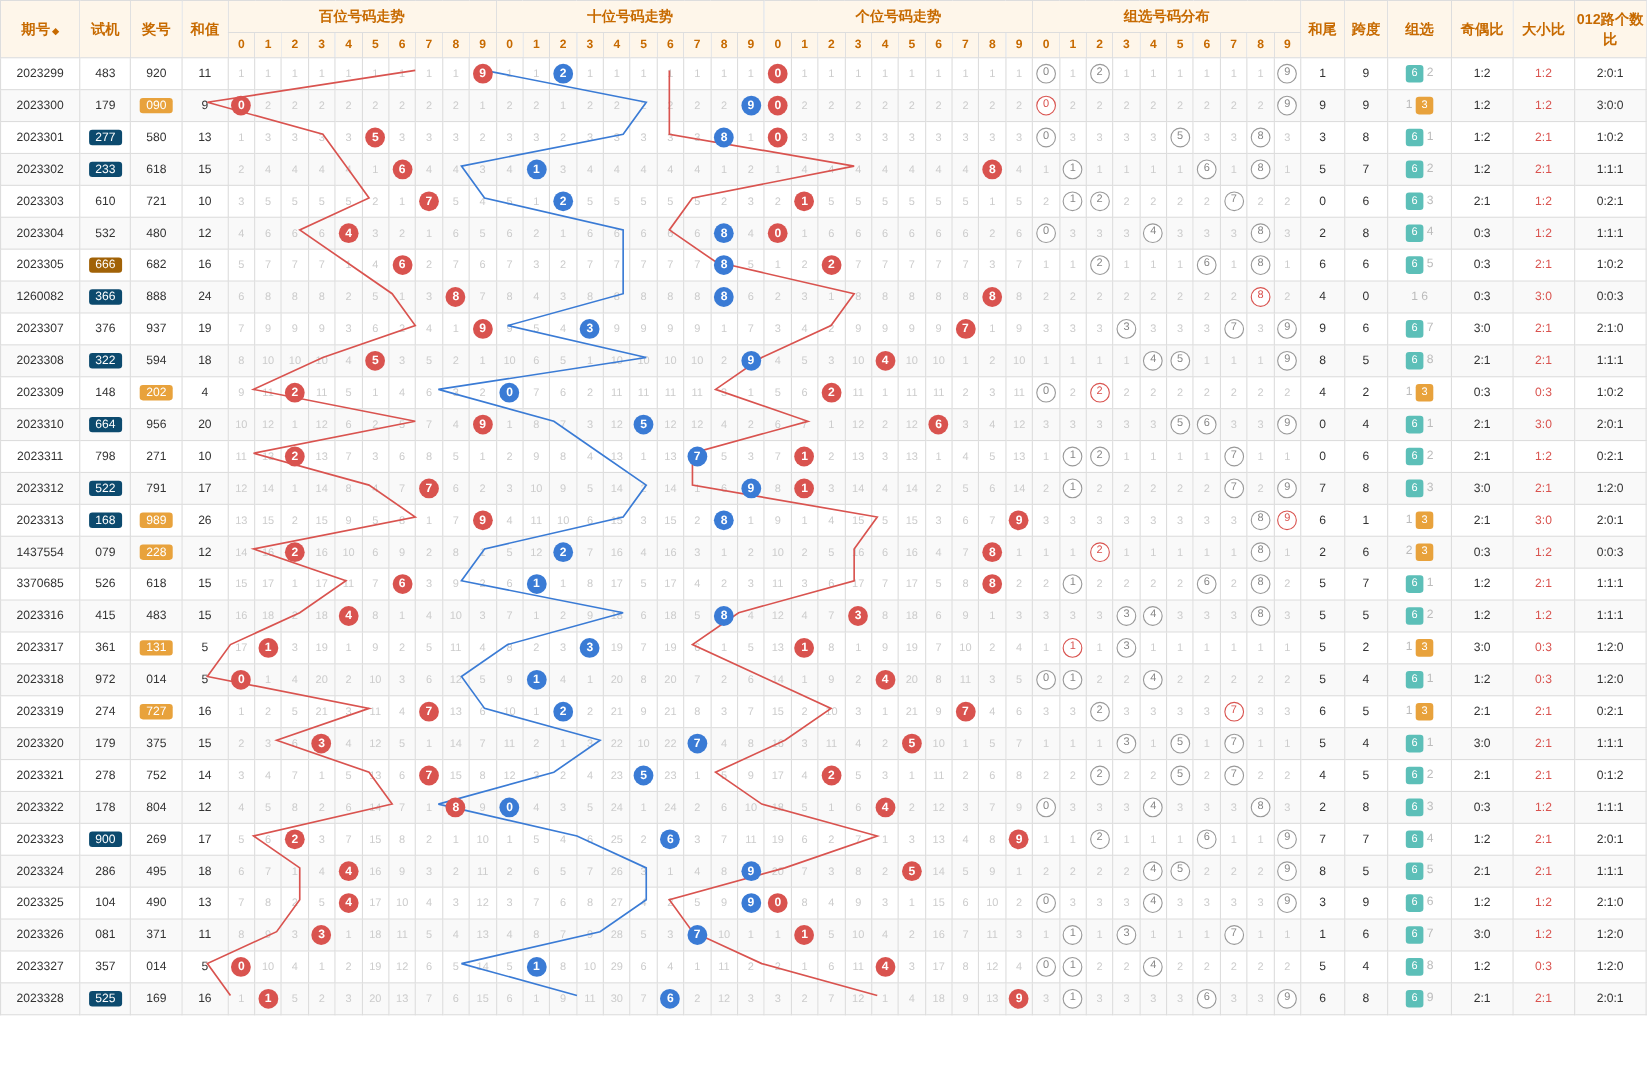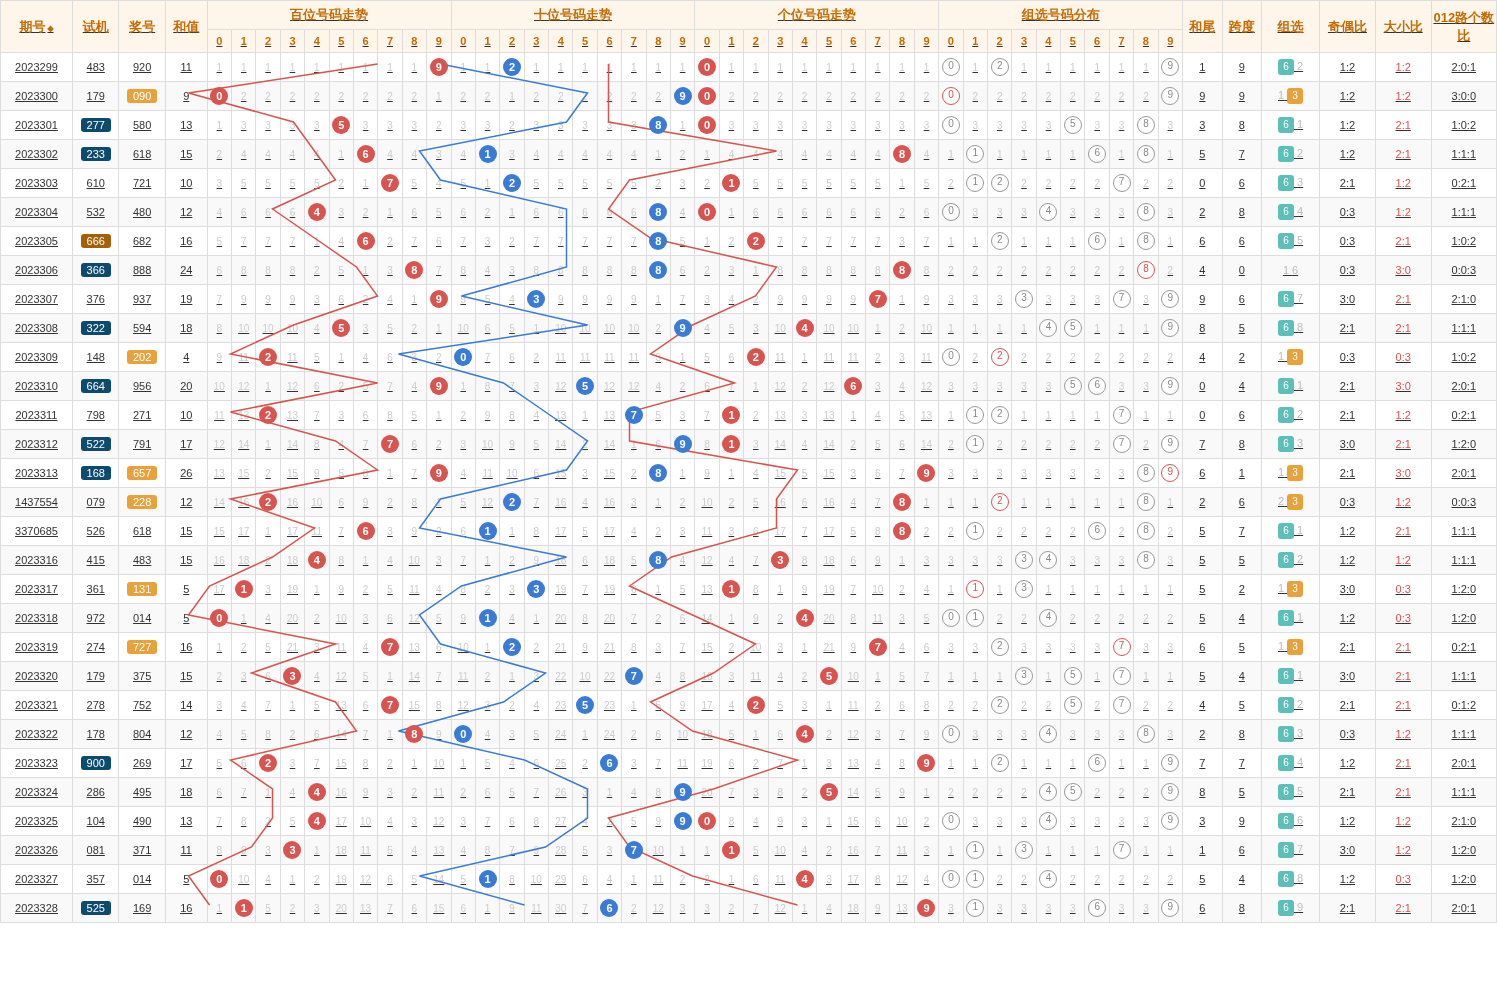--- a/index.html
+++ b/index.html
@@ -18,21 +18,21 @@
   .ball-red { background:#d9534f; }
   .ball-blue { background:#3a7bd5; }
   .circ { display:inline-block; width:16px; height:16px; line-height:14px; border-radius:50%; border:1px solid #999; color:#888; font-size:10px; background:#fff; }
   .circ-red { border-color:#d9534f; color:#d9534f; }
   .txt-red { color:#d9534f; }
   .txt-gray { color:#bbb; }
   .zx6 { display:inline-block; background:#5cbfb8; color:#fff; width:16px; height:16px; line-height:16px; border-radius:3px; font-size:10px; }
   .zx3 { display:inline-block; background:#e8a23c; color:#fff; width:16px; height:16px; line-height:16px; border-radius:3px; font-size:10px; }
   .sort-icon::after { content:"◆"; color:#c76a00; font-size:8px; margin-left:2px; }
   svg.lines { position:absolute; top:0; left:0; pointer-events:none; z-index:1; }
-  .chart-wrap { position:relative; width:1224px;text-decoration:underline; }
+  .chart-wrap { position:relative; width:1224px; }
 </style>
 </head>
 <body>
 
 <div class="chart-wrap">
 <table>
   <colgroup>
     <col style="width:62px">
         <col style="width:40px">
         <col style="width:40px">
@@ -467,21 +467,21 @@
           <td><span class="circ">8</span></td>
           <td><span class="miss">1</span></td>
           <td>6</td>
           <td>6</td>
           <td><span class="zx6">6</span> <span class="txt-gray">5</span></td>
           <td>0:3</td>
           <td class="txt-red">2:1</td>
           <td>1:0:2</td>
         </tr>
         <tr class="row-alt">
-          <td>2023306</td>
+          <td>1260082</td>
           <td><span class="pill pill-teal">366</span></td>
           <td>888</td>
           <td>24</td>
           <td><span class="miss">6</span></td>
           <td><span class="miss">8</span></td>
           <td><span class="miss">8</span></td>
           <td><span class="miss">8</span></td>
           <td><span class="miss">2</span></td>
           <td><span class="miss">5</span></td>
           <td><span class="miss">1</span></td>
@@ -833,21 +833,21 @@
           <td>7</td>
           <td>8</td>
           <td><span class="zx6">6</span> <span class="txt-gray">3</span></td>
           <td>3:0</td>
           <td class="txt-red">2:1</td>
           <td>1:2:0</td>
         </tr>
         <tr>
           <td>2023313</td>
           <td><span class="pill pill-teal">168</span></td>
-          <td><span class="pill pill-orange">657</span></td>
+          <td><span class="pill pill-orange">989</span></td>
           <td>26</td>
           <td><span class="miss">13</span></td>
           <td><span class="miss">15</span></td>
           <td><span class="miss">2</span></td>
           <td><span class="miss">15</span></td>
           <td><span class="miss">9</span></td>
           <td><span class="miss">5</span></td>
           <td><span class="miss">8</span></td>
           <td><span class="miss">1</span></td>
           <td><span class="miss">7</span></td>

